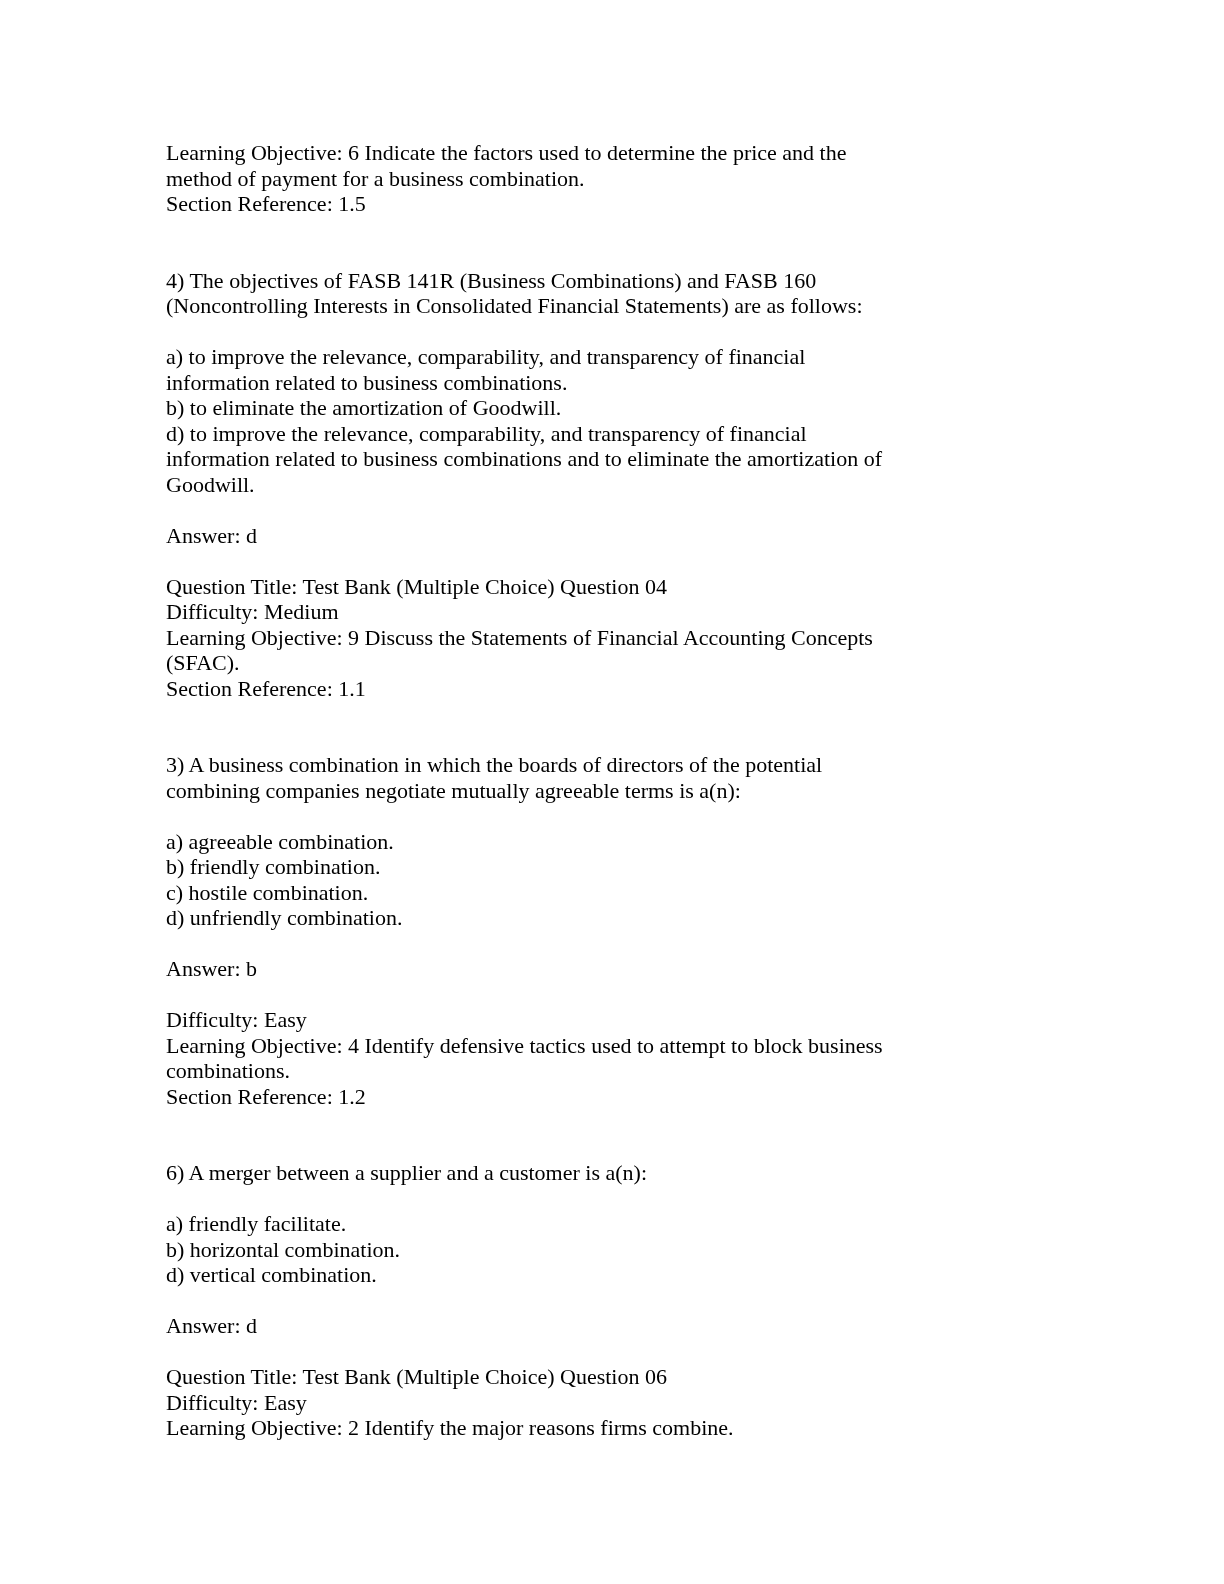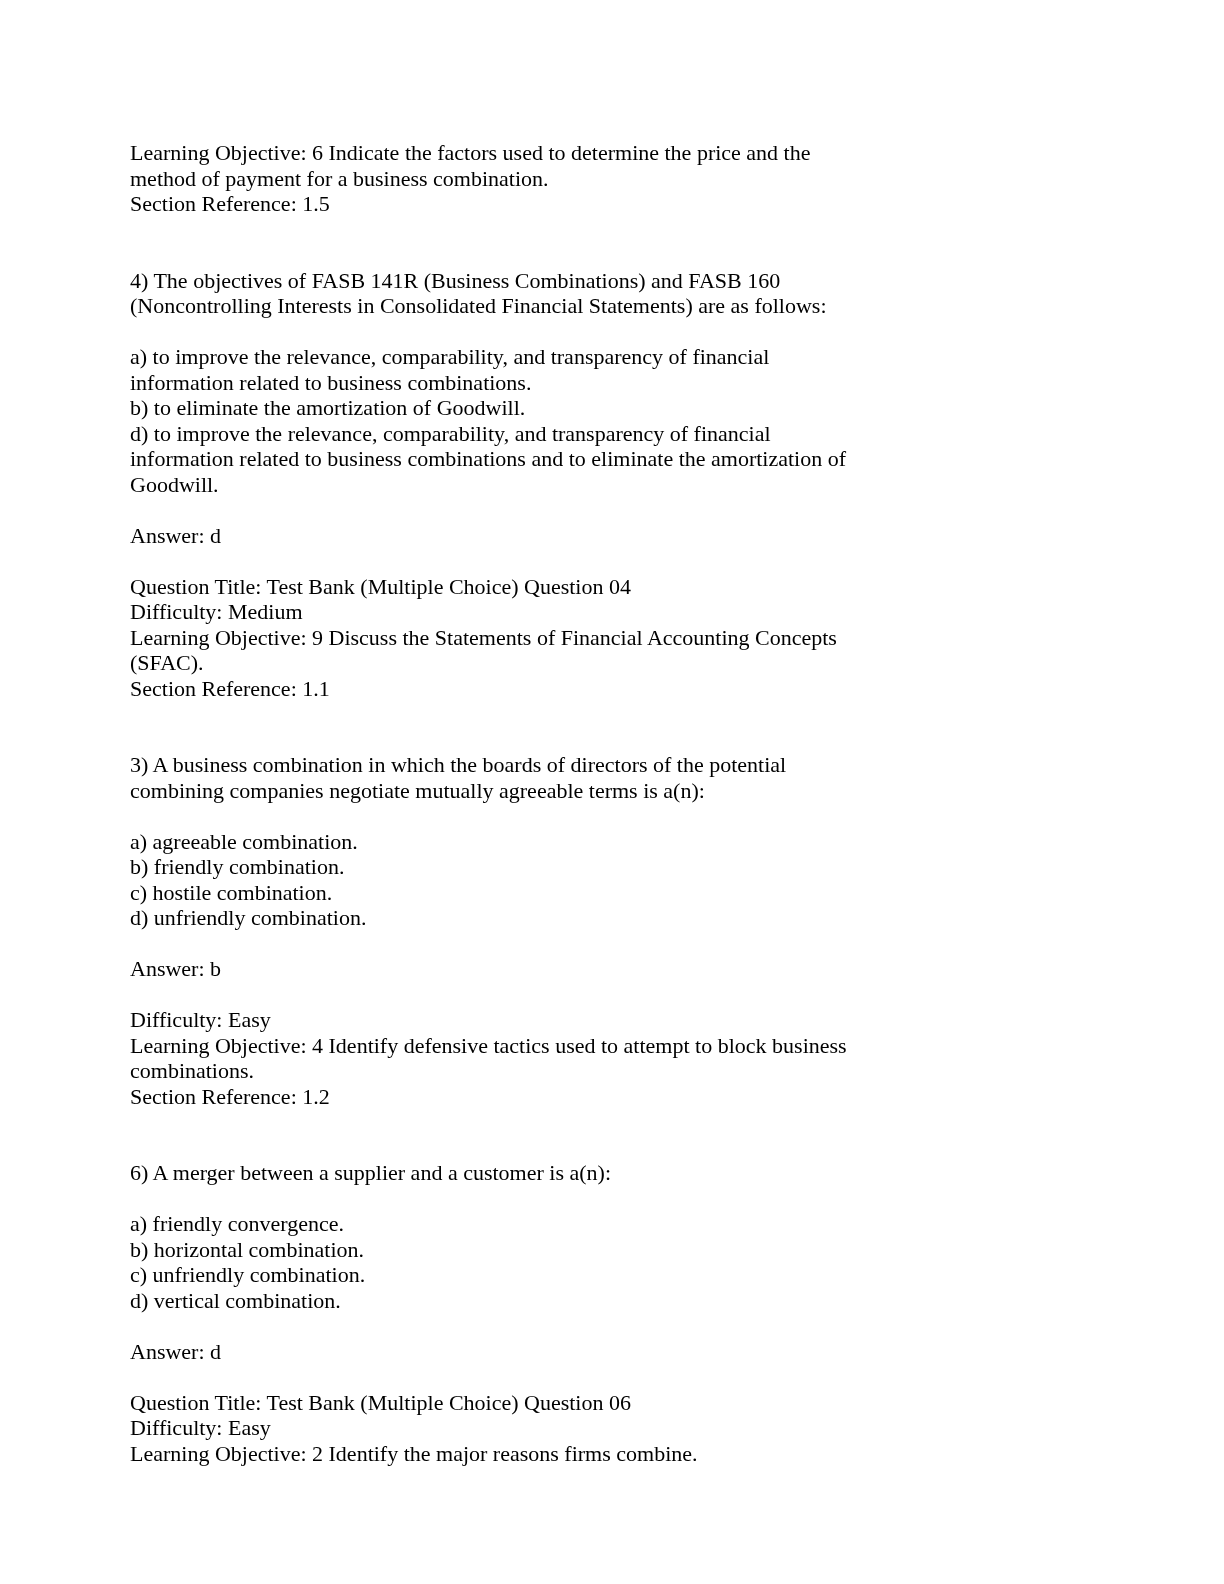--- a/index.html
+++ b/index.html
@@ -14,20 +14,21 @@
     color: #000000;
     font-family: "Liberation Serif", "DejaVu Serif", serif;
     font-size: 22px;
     line-height: 25.5px;
   }
   .page {
     box-sizing: border-box;
     width: 989px;
     height: 1584px;
     padding: 140px 130px 16px 130px;
+    margin-left: 36px;
   }
   p { margin: 0; padding: 0; }
   .gap1 { margin-top: 25.5px; }  
   .gap2 { margin-top: 51px; }    
 </style>
 </head>
 <body>
 
 <div class="page">
 
@@ -64,23 +65,22 @@
     <div class="meta gap1">
       <p>Difficulty: Easy</p>
       <p>Learning Objective: 4 Identify defensive tactics used to attempt to block business combinations.</p>
       <p>Section Reference: 1.2</p>
     </div>
   </div>
 
   <div class="question gap2">
     <p class="stem">6) A merger between a supplier and a customer is a(n):</p>
     <div class="options gap1">
-      <p>a) friendly convergence.</p>
+      <p>a) friendly facilitate.</p>
       <p>b) horizontal combination.</p>
-      <p>c) unfriendly combination.</p>
       <p>d) vertical combination.</p>
     </div>
     <p class="gap1">Answer: d</p>
     <div class="meta gap1">
       <p>Question Title: Test Bank (Multiple Choice) Question 06</p>
       <p>Difficulty: Easy</p>
       <p>Learning Objective: 2 Identify the major reasons firms combine.</p>
     </div>
   </div>
 

